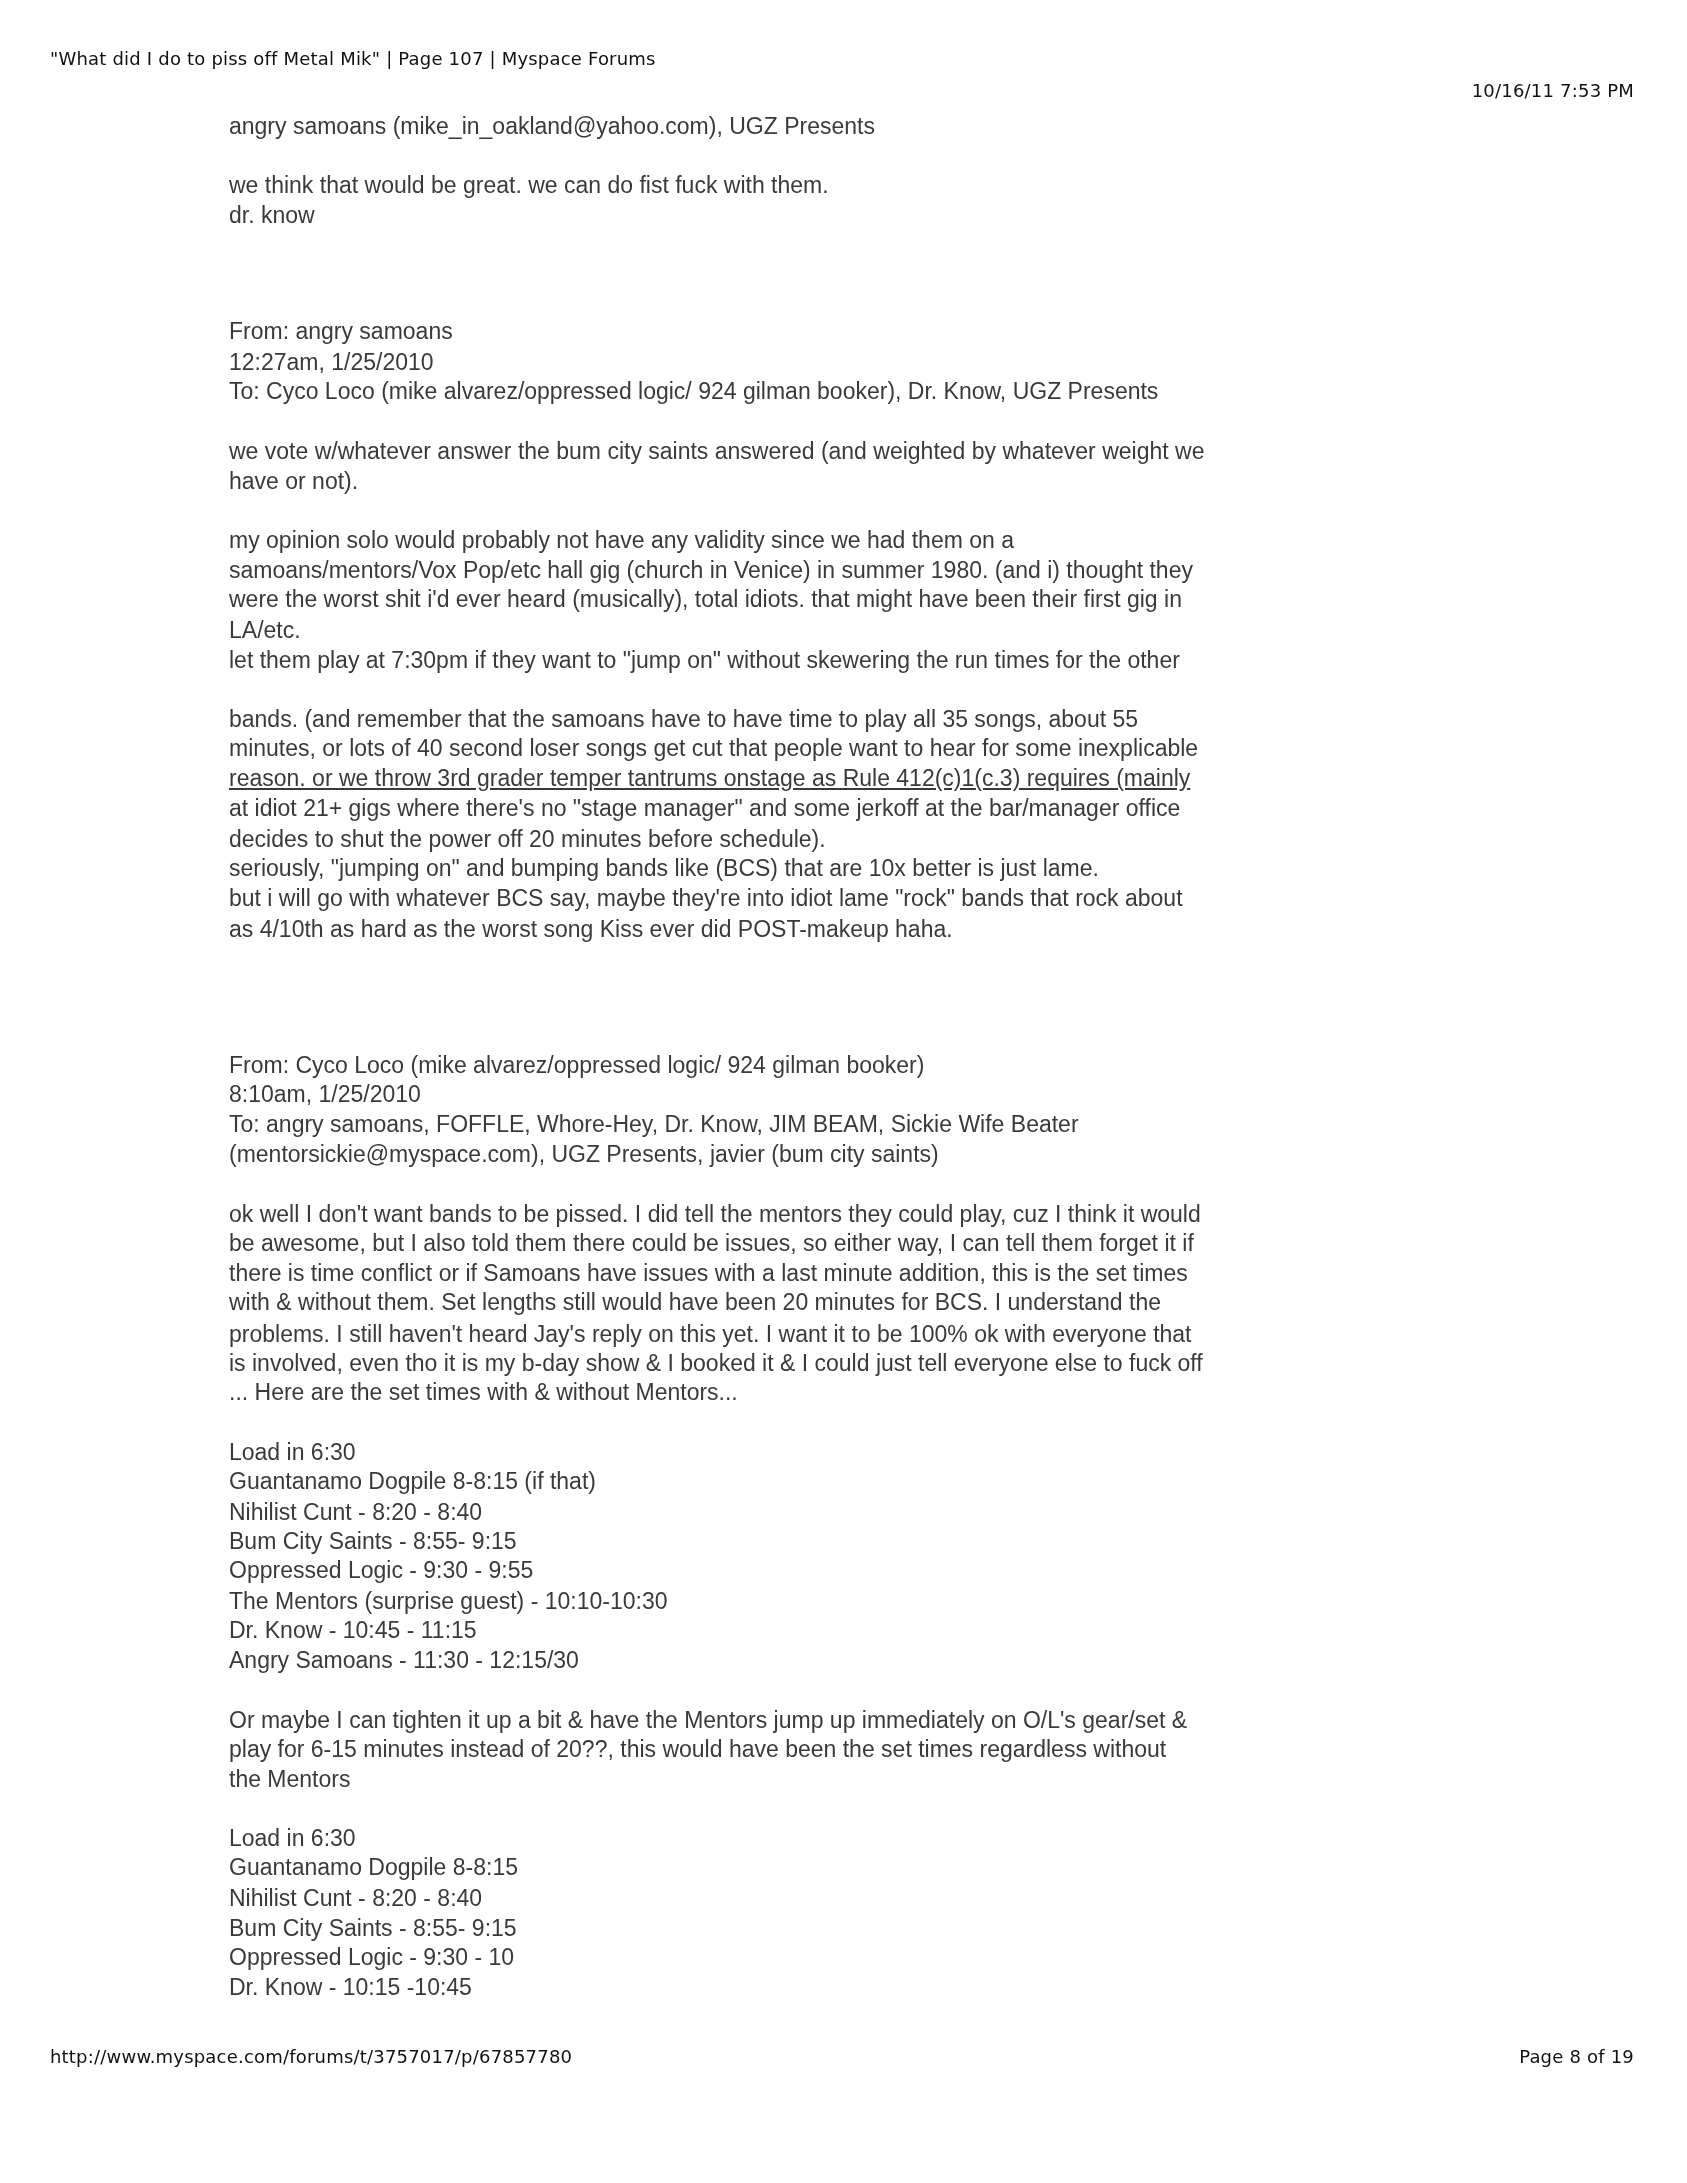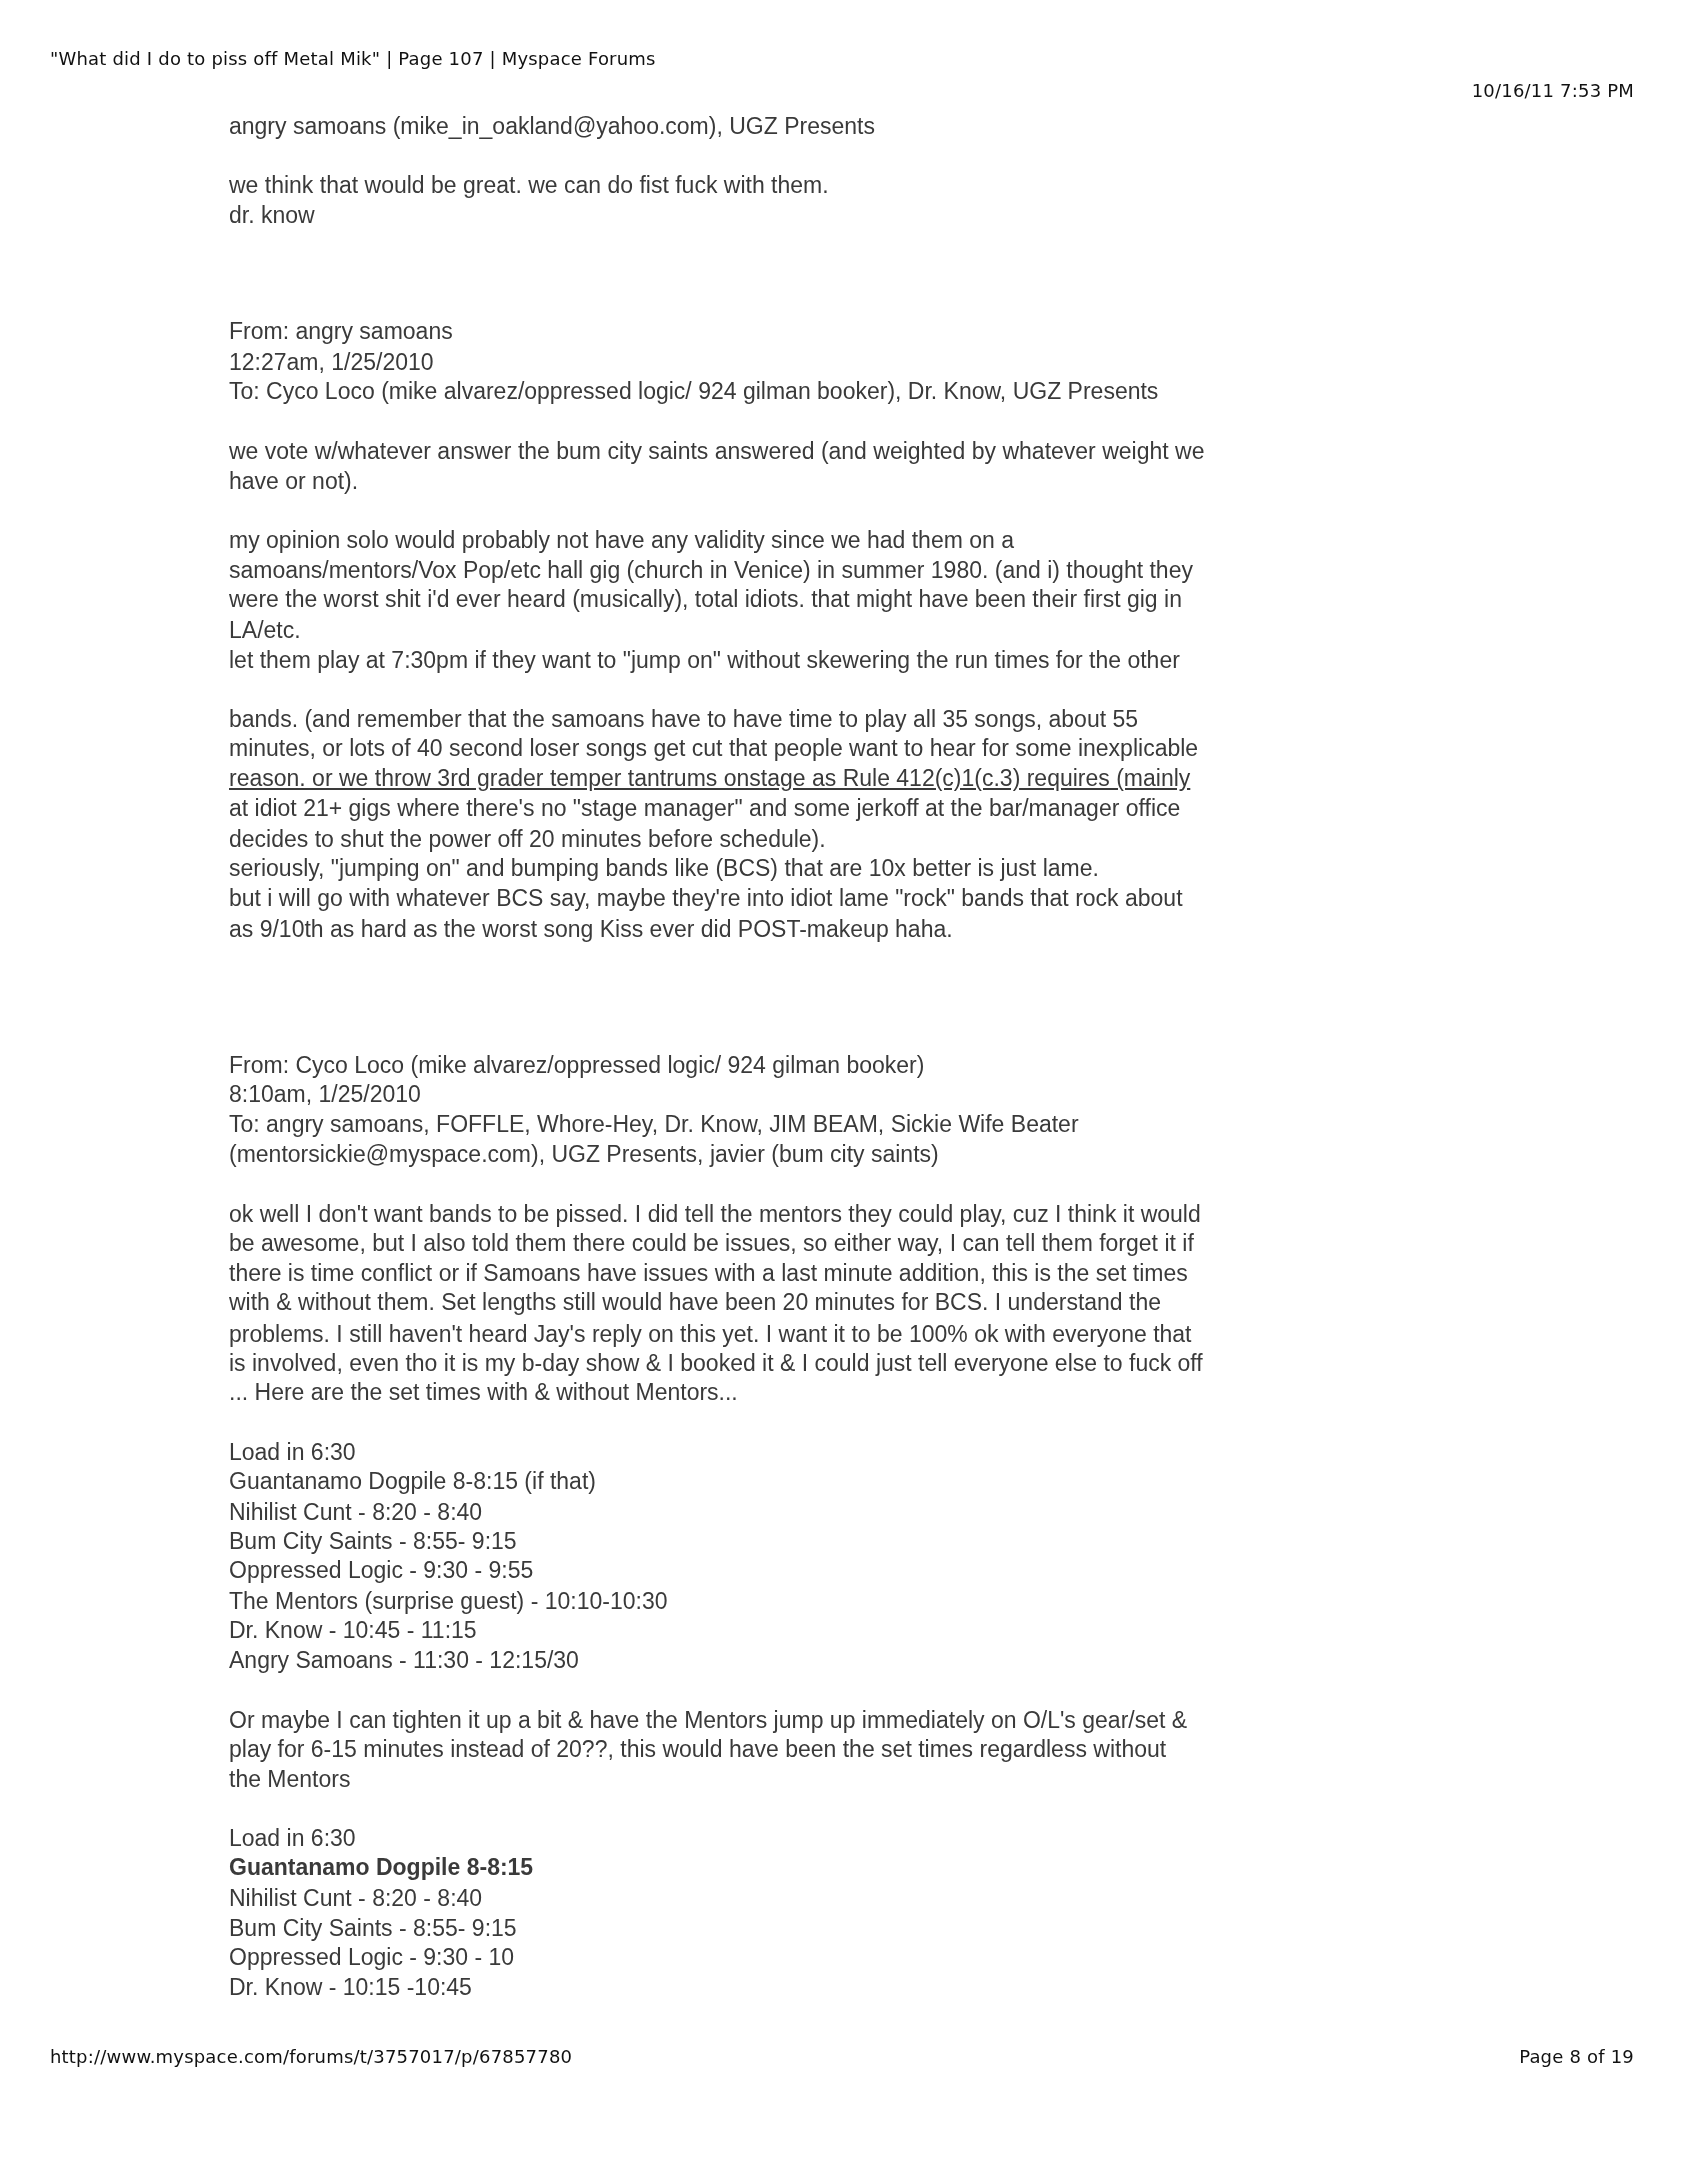--- a/index.html
+++ b/index.html
@@ -30,21 +30,21 @@
       <div class="line" style="top: 588px;">were the worst shit i'd ever heard (musically), total idiots. that might have been their first gig in</div>
       <div class="line" style="top: 619px;">LA/etc.</div>
       <div class="line" style="top: 649px;">let them play at 7:30pm if they want to "jump on" without skewering the run times for the other</div>
       <div class="line" style="top: 708px;">bands. (and remember that the samoans have to have time to play all 35 songs, about 55</div>
       <div class="line" style="top: 737px;">minutes, or lots of 40 second loser songs get cut that people want to hear for some inexplicable</div>
       <div class="line" style="top: 767px; text-decoration: underline;">reason. or we throw 3rd grader temper tantrums onstage as Rule 412(c)1(c.3) requires (mainly</div>
       <div class="line" style="top: 797px;">at idiot 21+ gigs where there's no "stage manager" and some jerkoff at the bar/manager office</div>
       <div class="line" style="top: 828px;">decides to shut the power off 20 minutes before schedule).</div>
       <div class="line" style="top: 857px;">seriously, "jumping on" and bumping bands like (BCS) that are 10x better is just lame.</div>
       <div class="line" style="top: 887px;">but i will go with whatever BCS say, maybe they're into idiot lame "rock" bands that rock about</div>
-      <div class="line" style="top: 918px;">as 9/10th as hard as the worst song Kiss ever did POST-makeup haha.</div>
+      <div class="line" style="top: 918px;">as 4/10th as hard as the worst song Kiss ever did POST-makeup haha.</div>
     </div>
     <div>
       <div class="line" style="top: 1054px;">From: Cyco Loco (mike alvarez/oppressed logic/ 924 gilman booker)</div>
       <div class="line" style="top: 1083px;">8:10am, 1/25/2010</div>
       <div class="line" style="top: 1113px;">To: angry samoans, FOFFLE, Whore-Hey, Dr. Know, JIM BEAM, Sickie Wife Beater</div>
       <div class="line" style="top: 1143px;">(mentorsickie@myspace.com), UGZ Presents, javier (bum city saints)</div>
       <div class="line" style="top: 1203px;">ok well I don't want bands to be pissed. I did tell the mentors they could play, cuz I think it would</div>
       <div class="line" style="top: 1232px;">be awesome, but I also told them there could be issues, so either way, I can tell them forget it if</div>
       <div class="line" style="top: 1262px;">there is time conflict or if Samoans have issues with a last minute addition, this is the set times</div>
       <div class="line" style="top: 1291px;">with &amp; without them. Set lengths still would have been 20 minutes for BCS. I understand the</div>
@@ -56,21 +56,21 @@
       <div class="line" style="top: 1501px;">Nihilist Cunt - 8:20 - 8:40</div>
       <div class="line" style="top: 1530px;">Bum City Saints - 8:55- 9:15</div>
       <div class="line" style="top: 1559px;">Oppressed Logic - 9:30 - 9:55</div>
       <div class="line" style="top: 1590px;">The Mentors (surprise guest) - 10:10-10:30</div>
       <div class="line" style="top: 1619px;">Dr. Know - 10:45 - 11:15</div>
       <div class="line" style="top: 1649px;">Angry Samoans - 11:30 - 12:15/30</div>
       <div class="line" style="top: 1709px;">Or maybe I can tighten it up a bit &amp; have the Mentors jump up immediately on O/L's gear/set &amp;</div>
       <div class="line" style="top: 1738px;">play for 6-15 minutes instead of 20??, this would have been the set times regardless without</div>
       <div class="line" style="top: 1768px;">the Mentors</div>
       <div class="line" style="top: 1827px;">Load in 6:30</div>
-      <div class="line" style="top: 1856px; font-weight: bold;">Guantanamo Dogpile 8-8:15</div>
+      <div class="line" style="top: 1856px;">Guantanamo Dogpile 8-8:15</div>
       <div class="line" style="top: 1887px;">Nihilist Cunt - 8:20 - 8:40</div>
       <div class="line" style="top: 1917px;">Bum City Saints - 8:55- 9:15</div>
       <div class="line" style="top: 1946px;">Oppressed Logic - 9:30 - 10</div>
       <div class="line" style="top: 1976px;">Dr. Know - 10:15 -10:45</div>
     </div>
   </div>
 
 <div class="hdr" style="left:50px; top:2046px;">http://www.myspace.com/forums/t/3757017/p/67857780</div>
 <div class="hdr" style="right:53px; top:2046px;">Page 8 of 19</div>
 

